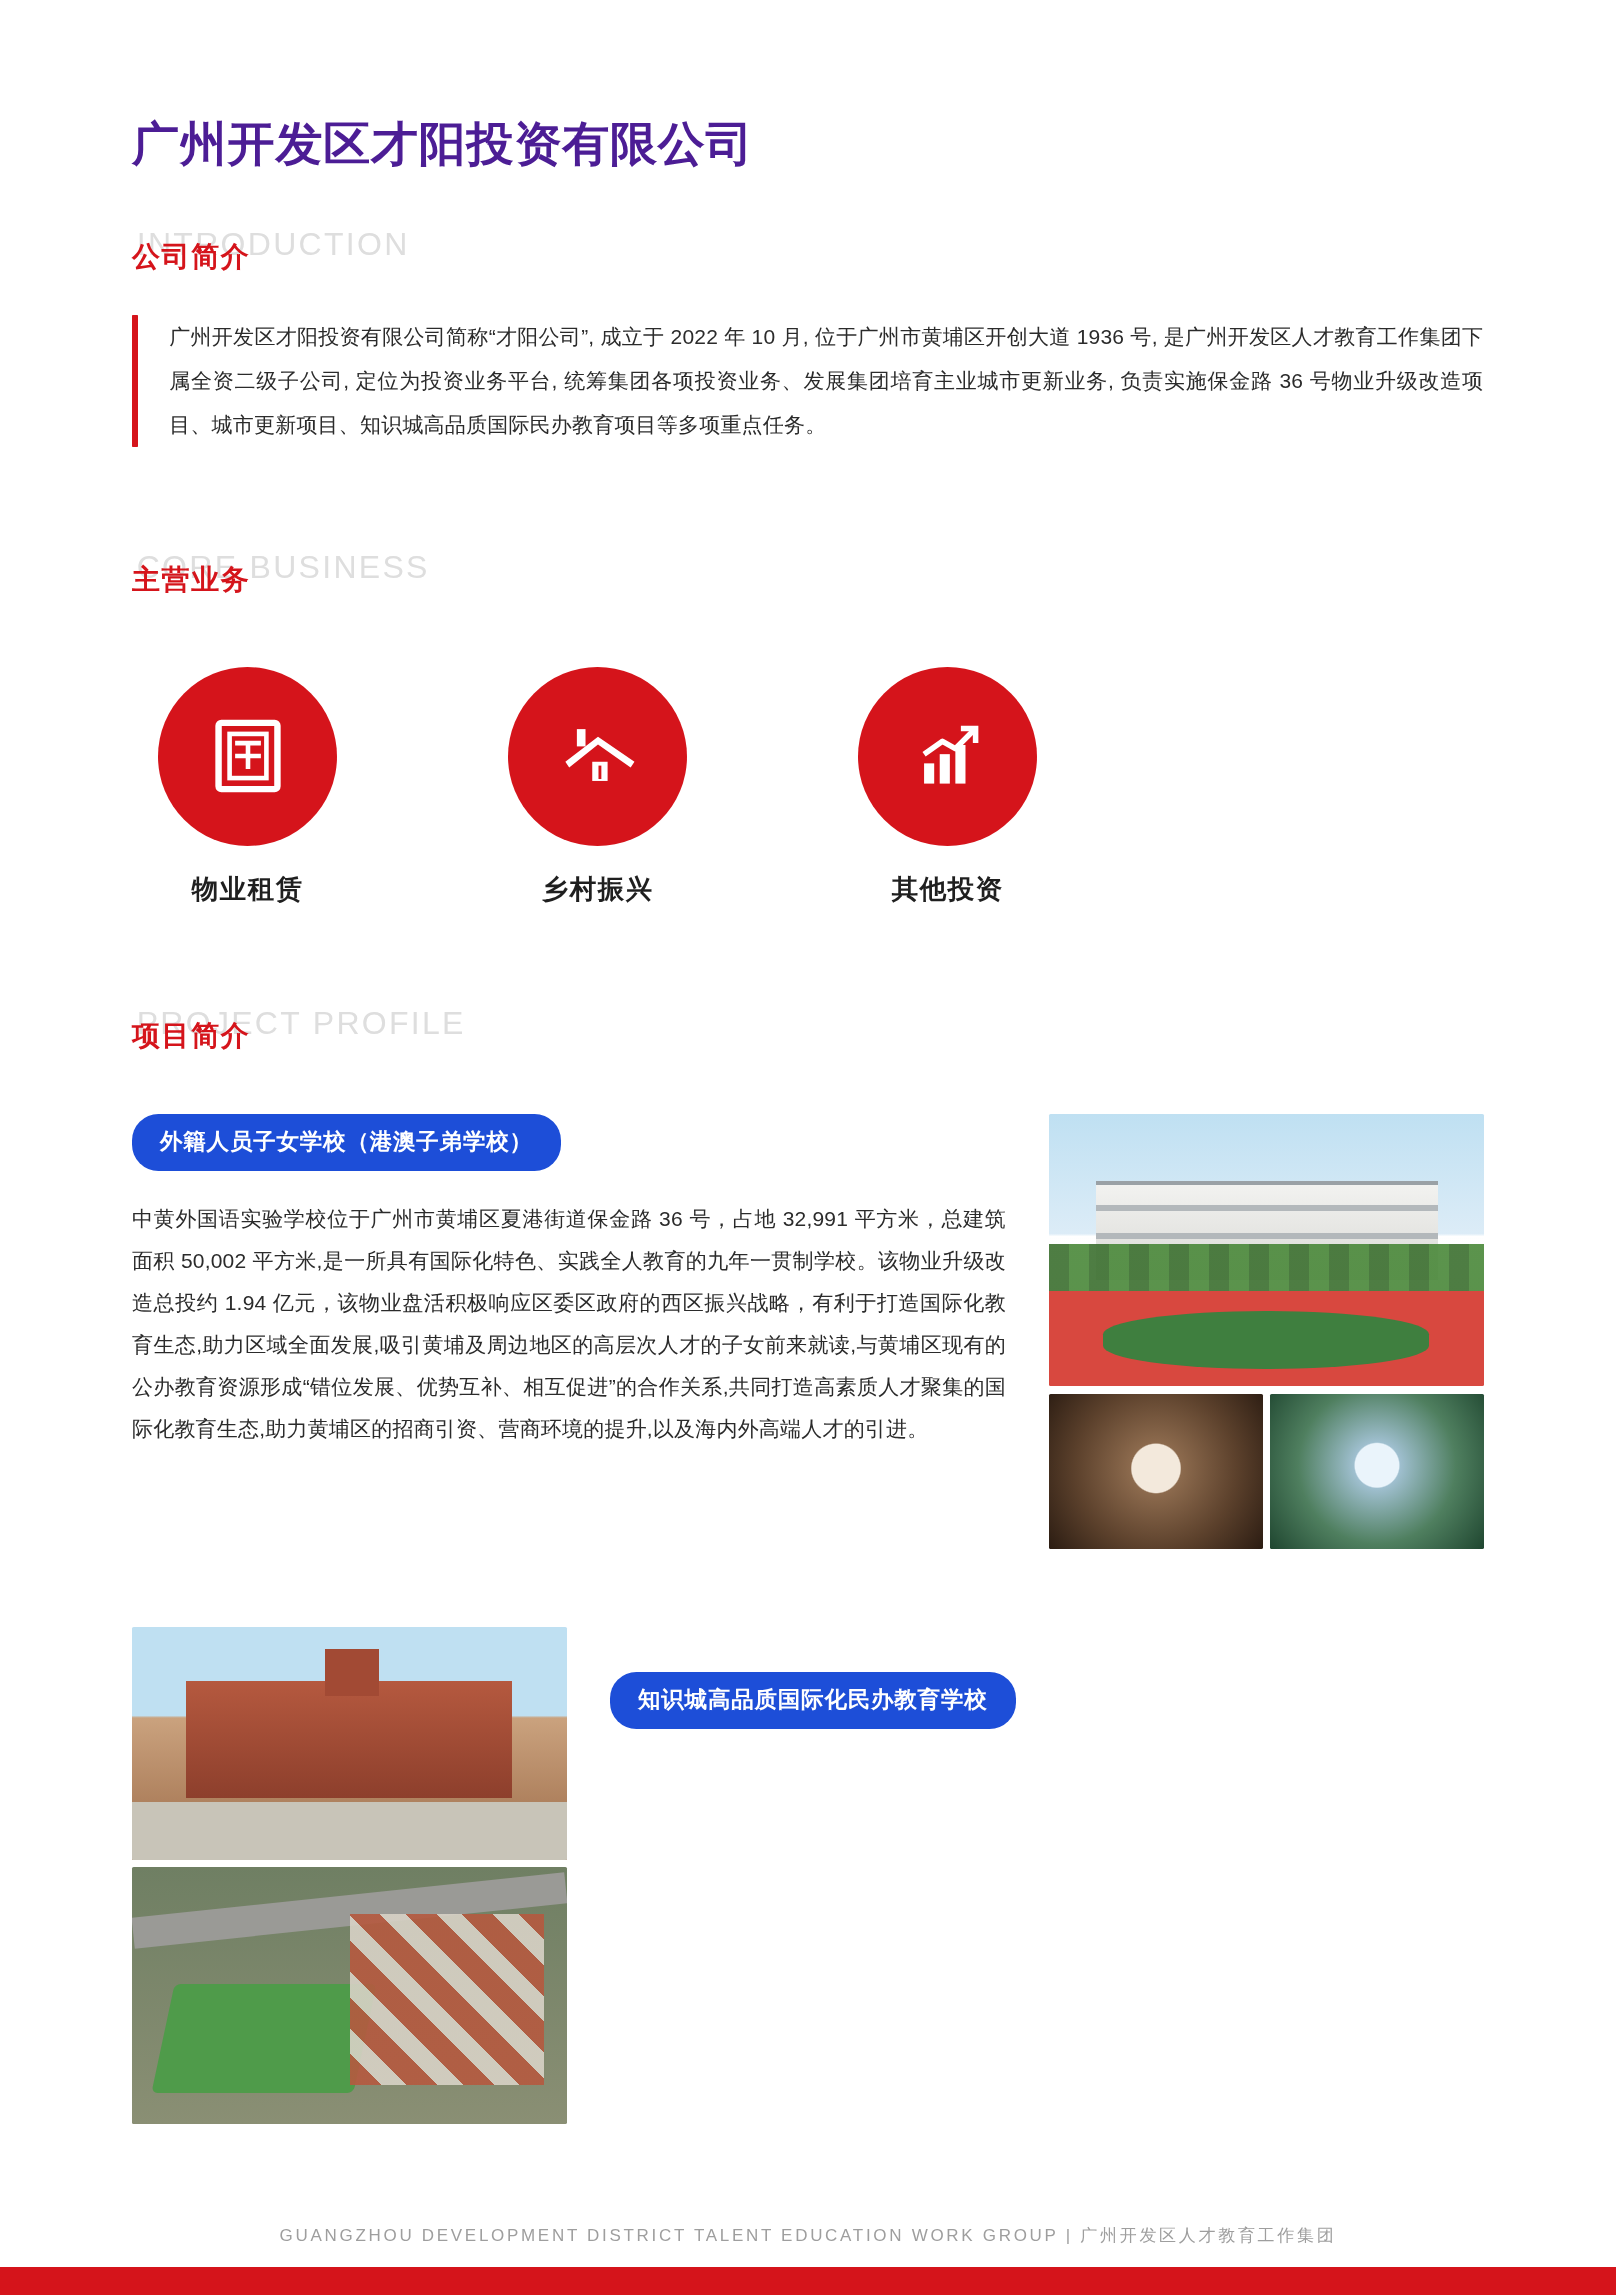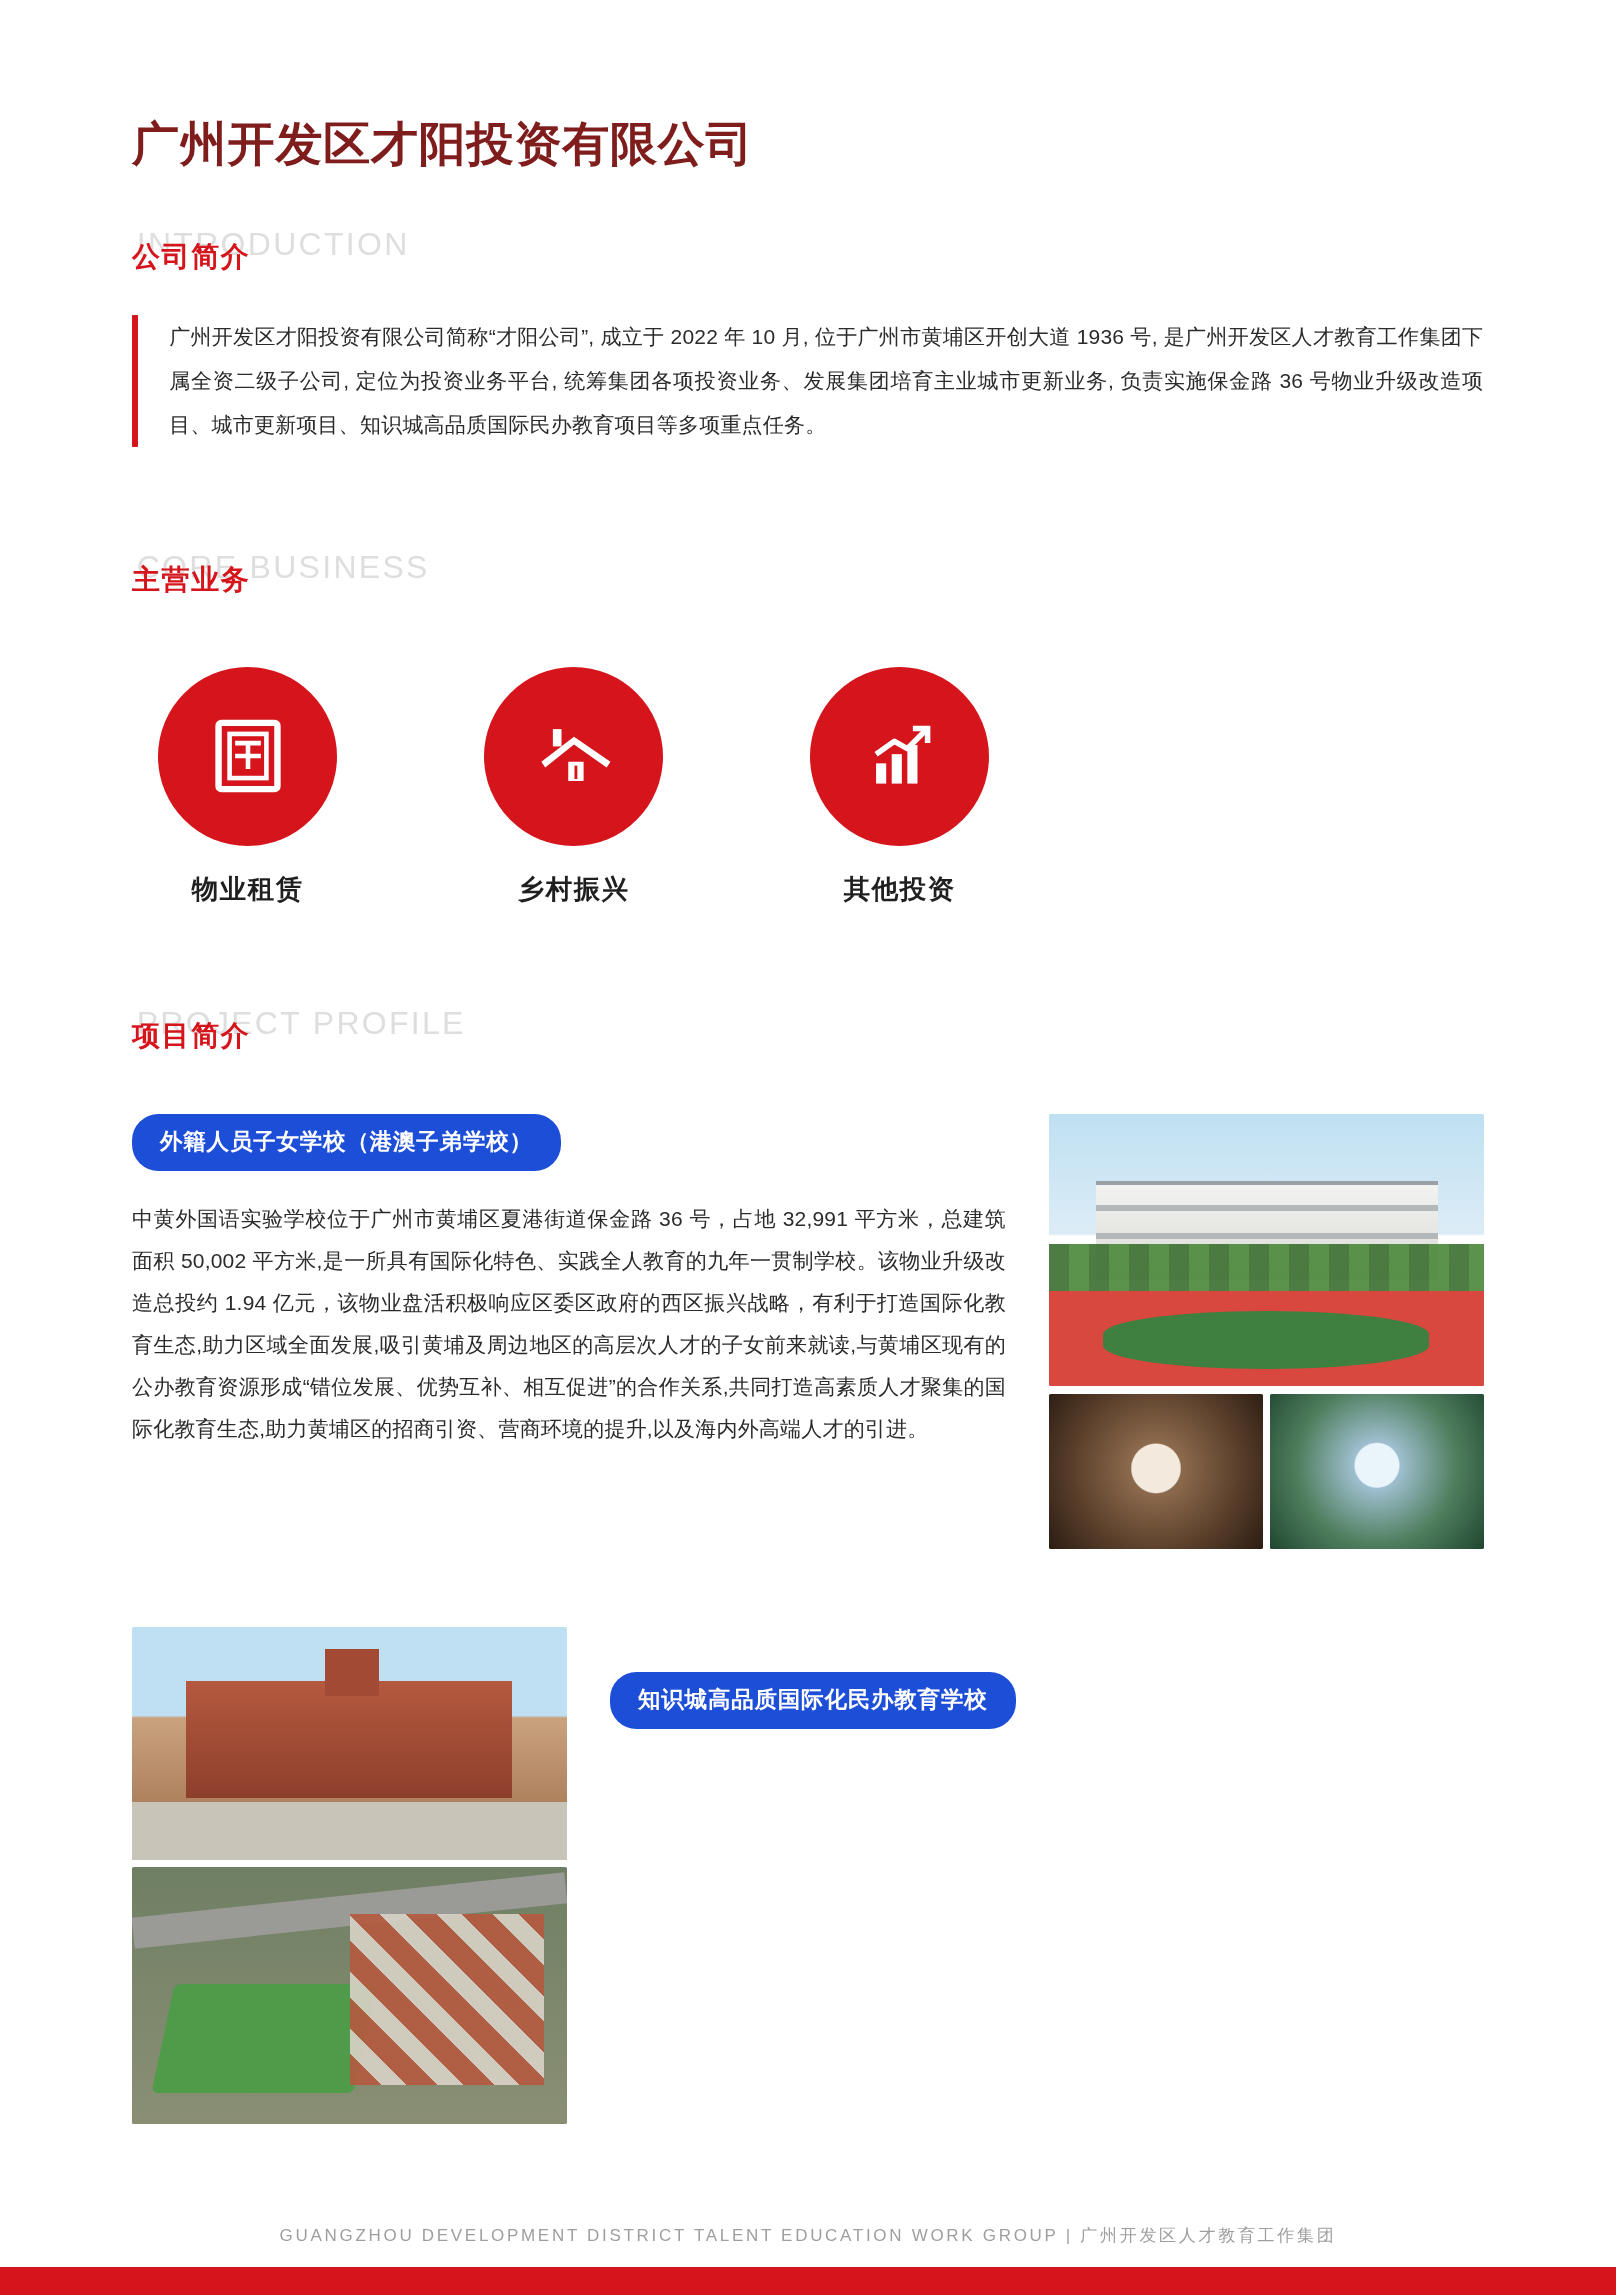--- a/index.html
+++ b/index.html
@@ -21,21 +21,21 @@
     height: 2295px;
     box-sizing: border-box;
     padding: 0 132px;
   }
 
   
   .company-title {
     font-size: 47px;
     font-weight: bold;
     letter-spacing: 0.8px;
-    color: #7f1d1d;
+    color: #4c1d95;
     padding-top: 113px;
     margin: 0 0 0 0;
   }
 
   
   .section-head {
     position: relative;
     height: 75px;
     margin-top: 34px;
   }
@@ -79,20 +79,21 @@
     text-align: justify;
     letter-spacing: 0.2px;
     max-width: 1314px;
   }
 
   
   .biz-row {
     display: flex;
     margin-top: 59px;
     padding-left: 7.8px;
+    gap: 24px;
   }
   .biz-item {
     width: 326px;
     text-align: left;
   }
   .biz-circle {
     width: 179px;
     height: 179px;
     border-radius: 50%;
     background: #d5141b;

